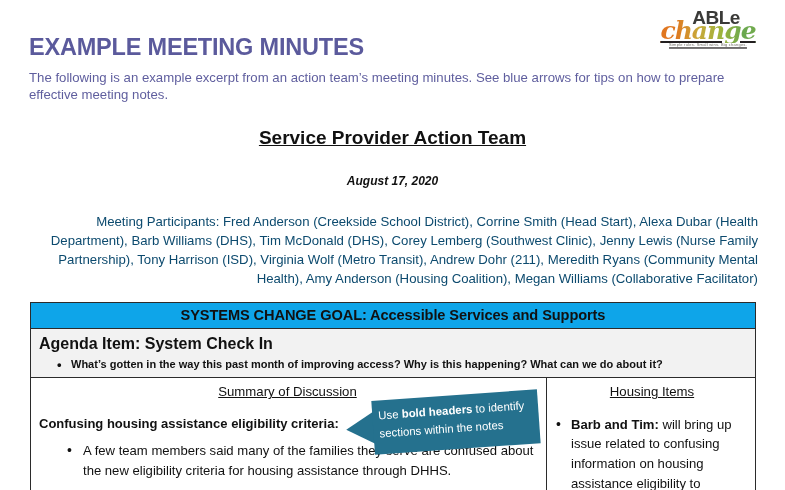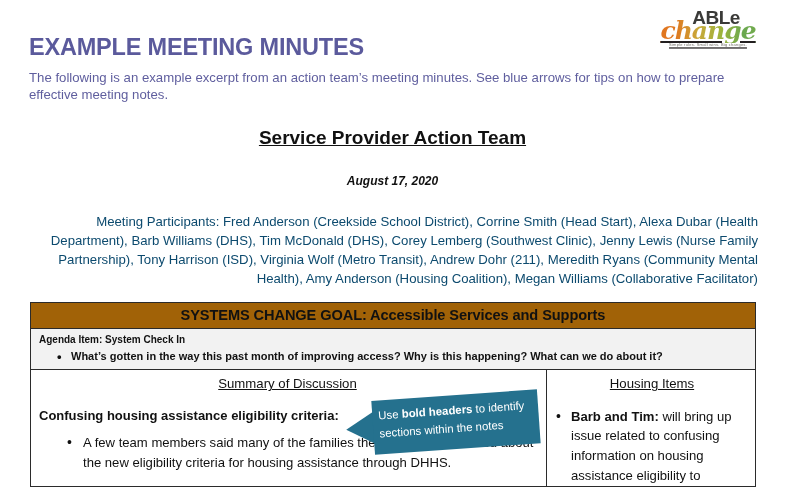--- a/index.html
+++ b/index.html
@@ -115,36 +115,36 @@
     text-align: right;
   }
 
   
   .minutes-table {
     margin: 14px 29px 0 30px;
     border: 1px solid #2b2b2b;
     border-collapse: collapse;
   }
   .goal-bar {
-    background: #a16207;
+    background: #0ea5e9;
     border-bottom: 1px solid #2b2b2b;
     text-align: center;
     font-size: 14.6px;
     font-weight: bold;
     color: #111;
     padding: 4px 0 5px 0;
     letter-spacing: -0.1px;
   }
   .agenda-block {
     background: #f2f2f2;
     border-bottom: 1px solid #2b2b2b;
     padding: 4px 8px 5px 8px;
   }
   .agenda-title {
-    font-size: 10px;
+    font-size: 16px;
     font-weight: bold;
     color: #111;
     line-height: 1.35;
   }
   .agenda-bullets {
     margin: 2px 0 0 0;
     padding: 0 0 0 32px;
     list-style: none;
   }
   .agenda-bullets li {

